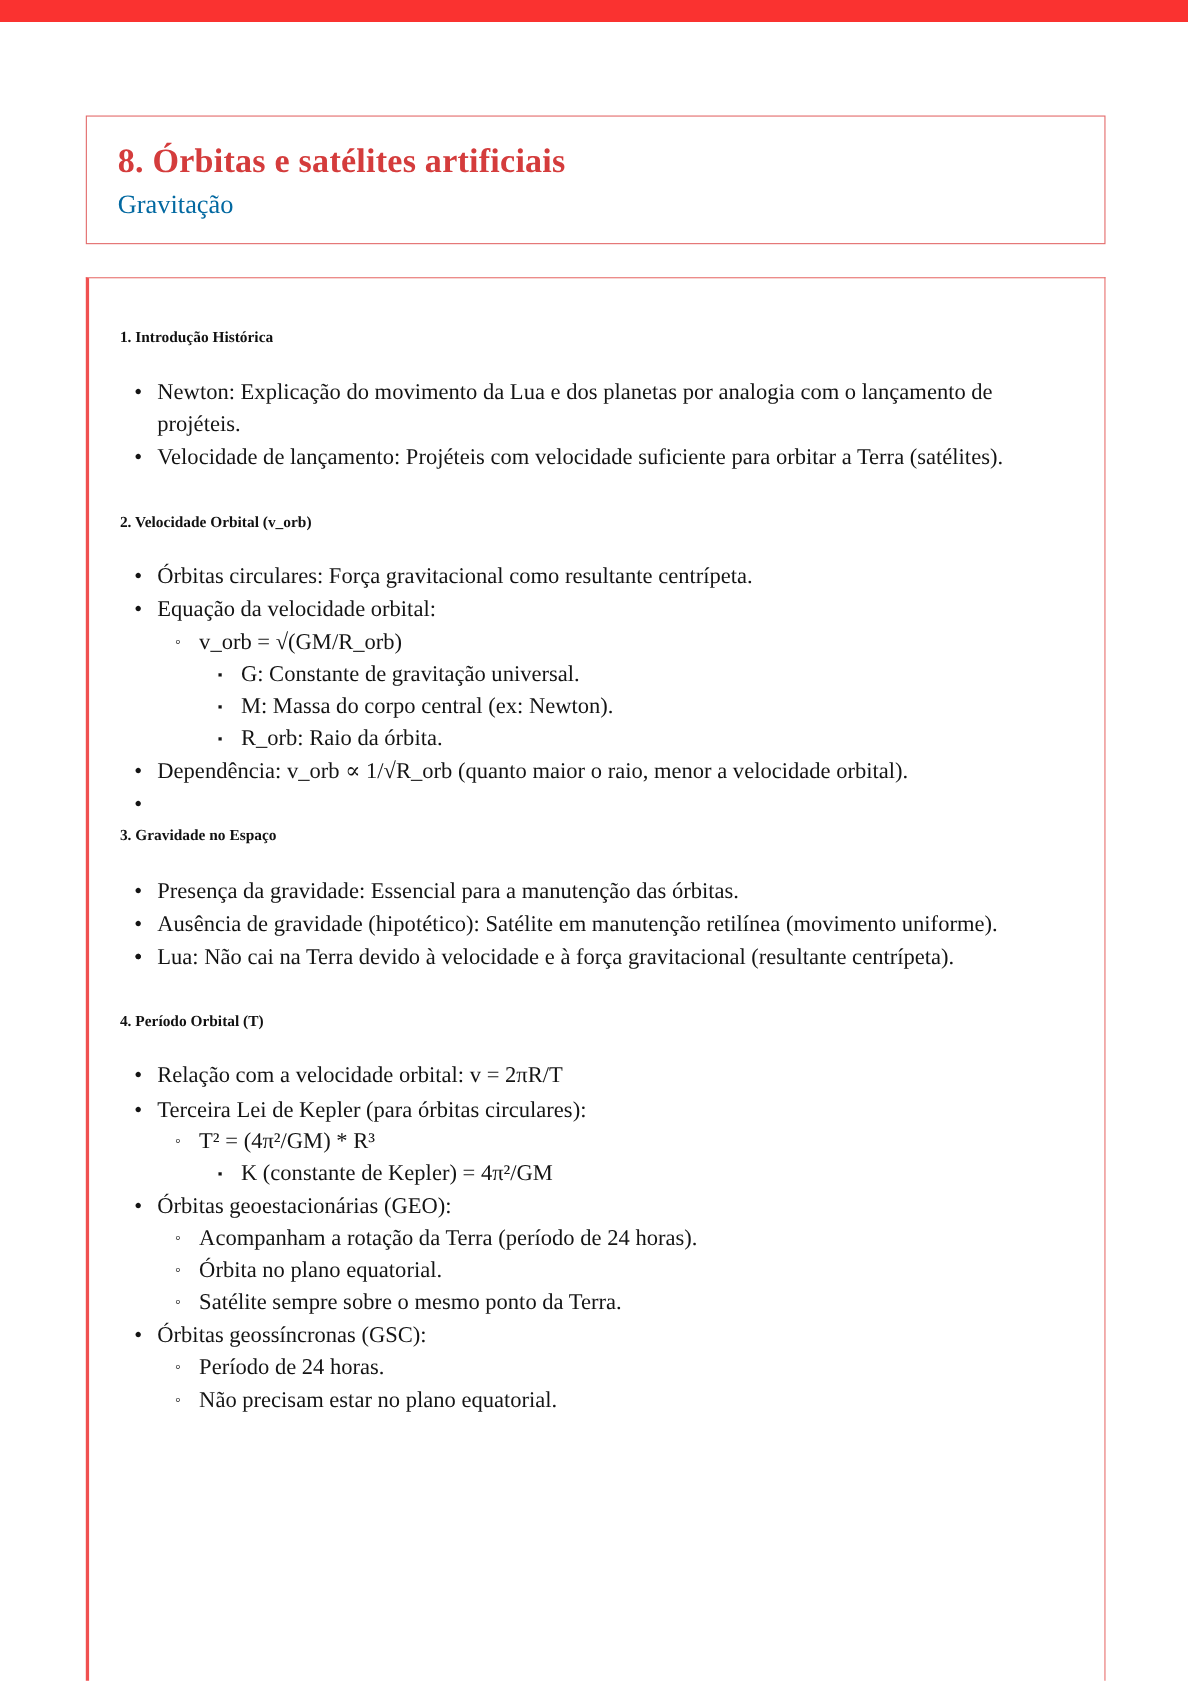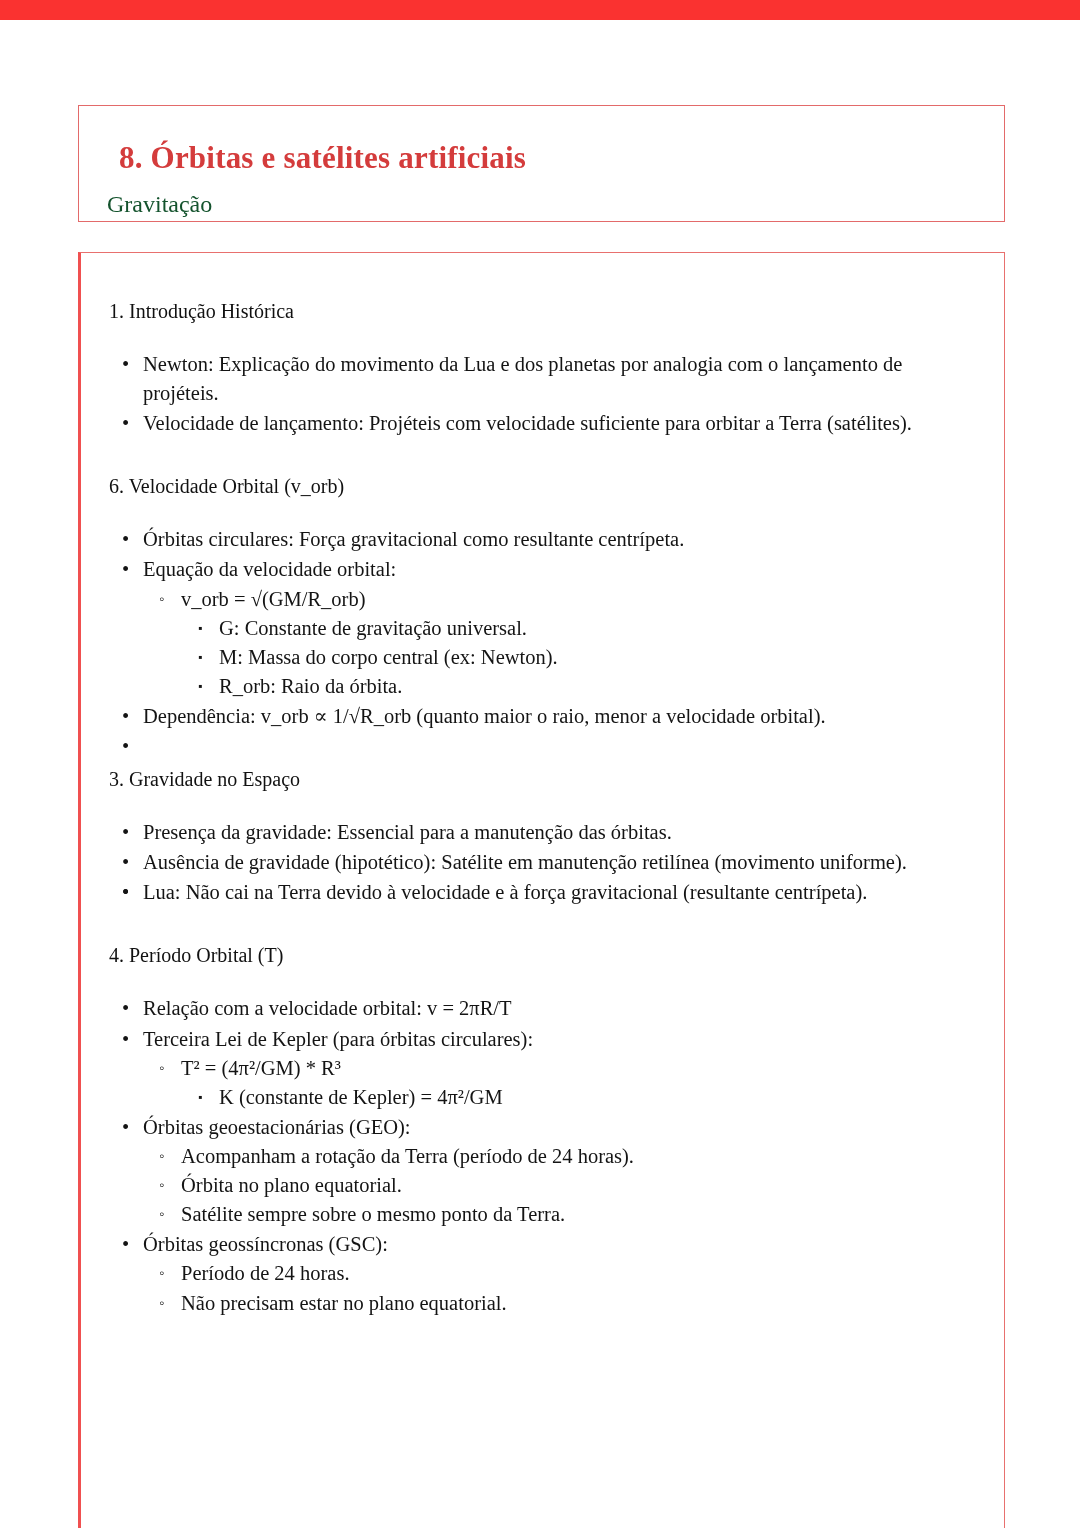--- a/index.html
+++ b/index.html
@@ -42,46 +42,46 @@
     box-sizing: border-box;
     padding: 22px 0 0 28px;
   }
 
   .doc-title {
     font-size: 31px;
     font-weight: bold;
     color: #d43c3c;
     line-height: 1.18;
     letter-spacing: 0.2px;
-    margin: 12px;
+    margin: 0;
   }
 
   .doc-subtitle {
     font-size: 24px;
     font-weight: normal;
-    color: #14532d;
+    color: #0369a1;
     line-height: 1.3;
     margin: 7px 0 0 0;
   }
 
   .content-box {
     position: absolute;
     left: 78px;
     top: 232px;
     width: 927px;
     height: 1290px;
     border: 1px solid #e8706e;
     border-left: 3px solid #f05050;
     box-sizing: border-box;
     padding: 46px 22px 0 28px;
   }
 
   .section-heading {
-    font-size: 20px;
-    font-weight: normal;
+    font-size: 14px;
+    font-weight: bold;
     color: #111111;
     margin: 0 0 26px 0;
     line-height: 1.25;
   }
 
   .section-heading.spaced {
     margin-top: 36px;
   }
 
   ul.lvl1 {
@@ -173,21 +173,21 @@
       <li>
         <span class="bullet-1">•</span>
         <span>Newton: Explicação do movimento da Lua e dos planetas por analogia com o lançamento de projéteis.</span>
       </li>
       <li>
         <span class="bullet-1">•</span>
         <span>Velocidade de lançamento: Projéteis com velocidade suficiente para orbitar a Terra (satélites).</span>
       </li>
     </ul>
 
-    <div class="section-heading spaced">6. Velocidade Orbital (v_orb)</div>
+    <div class="section-heading spaced">2. Velocidade Orbital (v_orb)</div>
     <ul class="lvl1">
       <li>
         <span class="bullet-1">•</span>
         <span>Órbitas circulares: Força gravitacional como resultante centrípeta.</span>
       </li>
       <li>
         <span class="bullet-1">•</span>
         <span>Equação da velocidade orbital:</span>
         <ul class="lvl2">
           <li>

